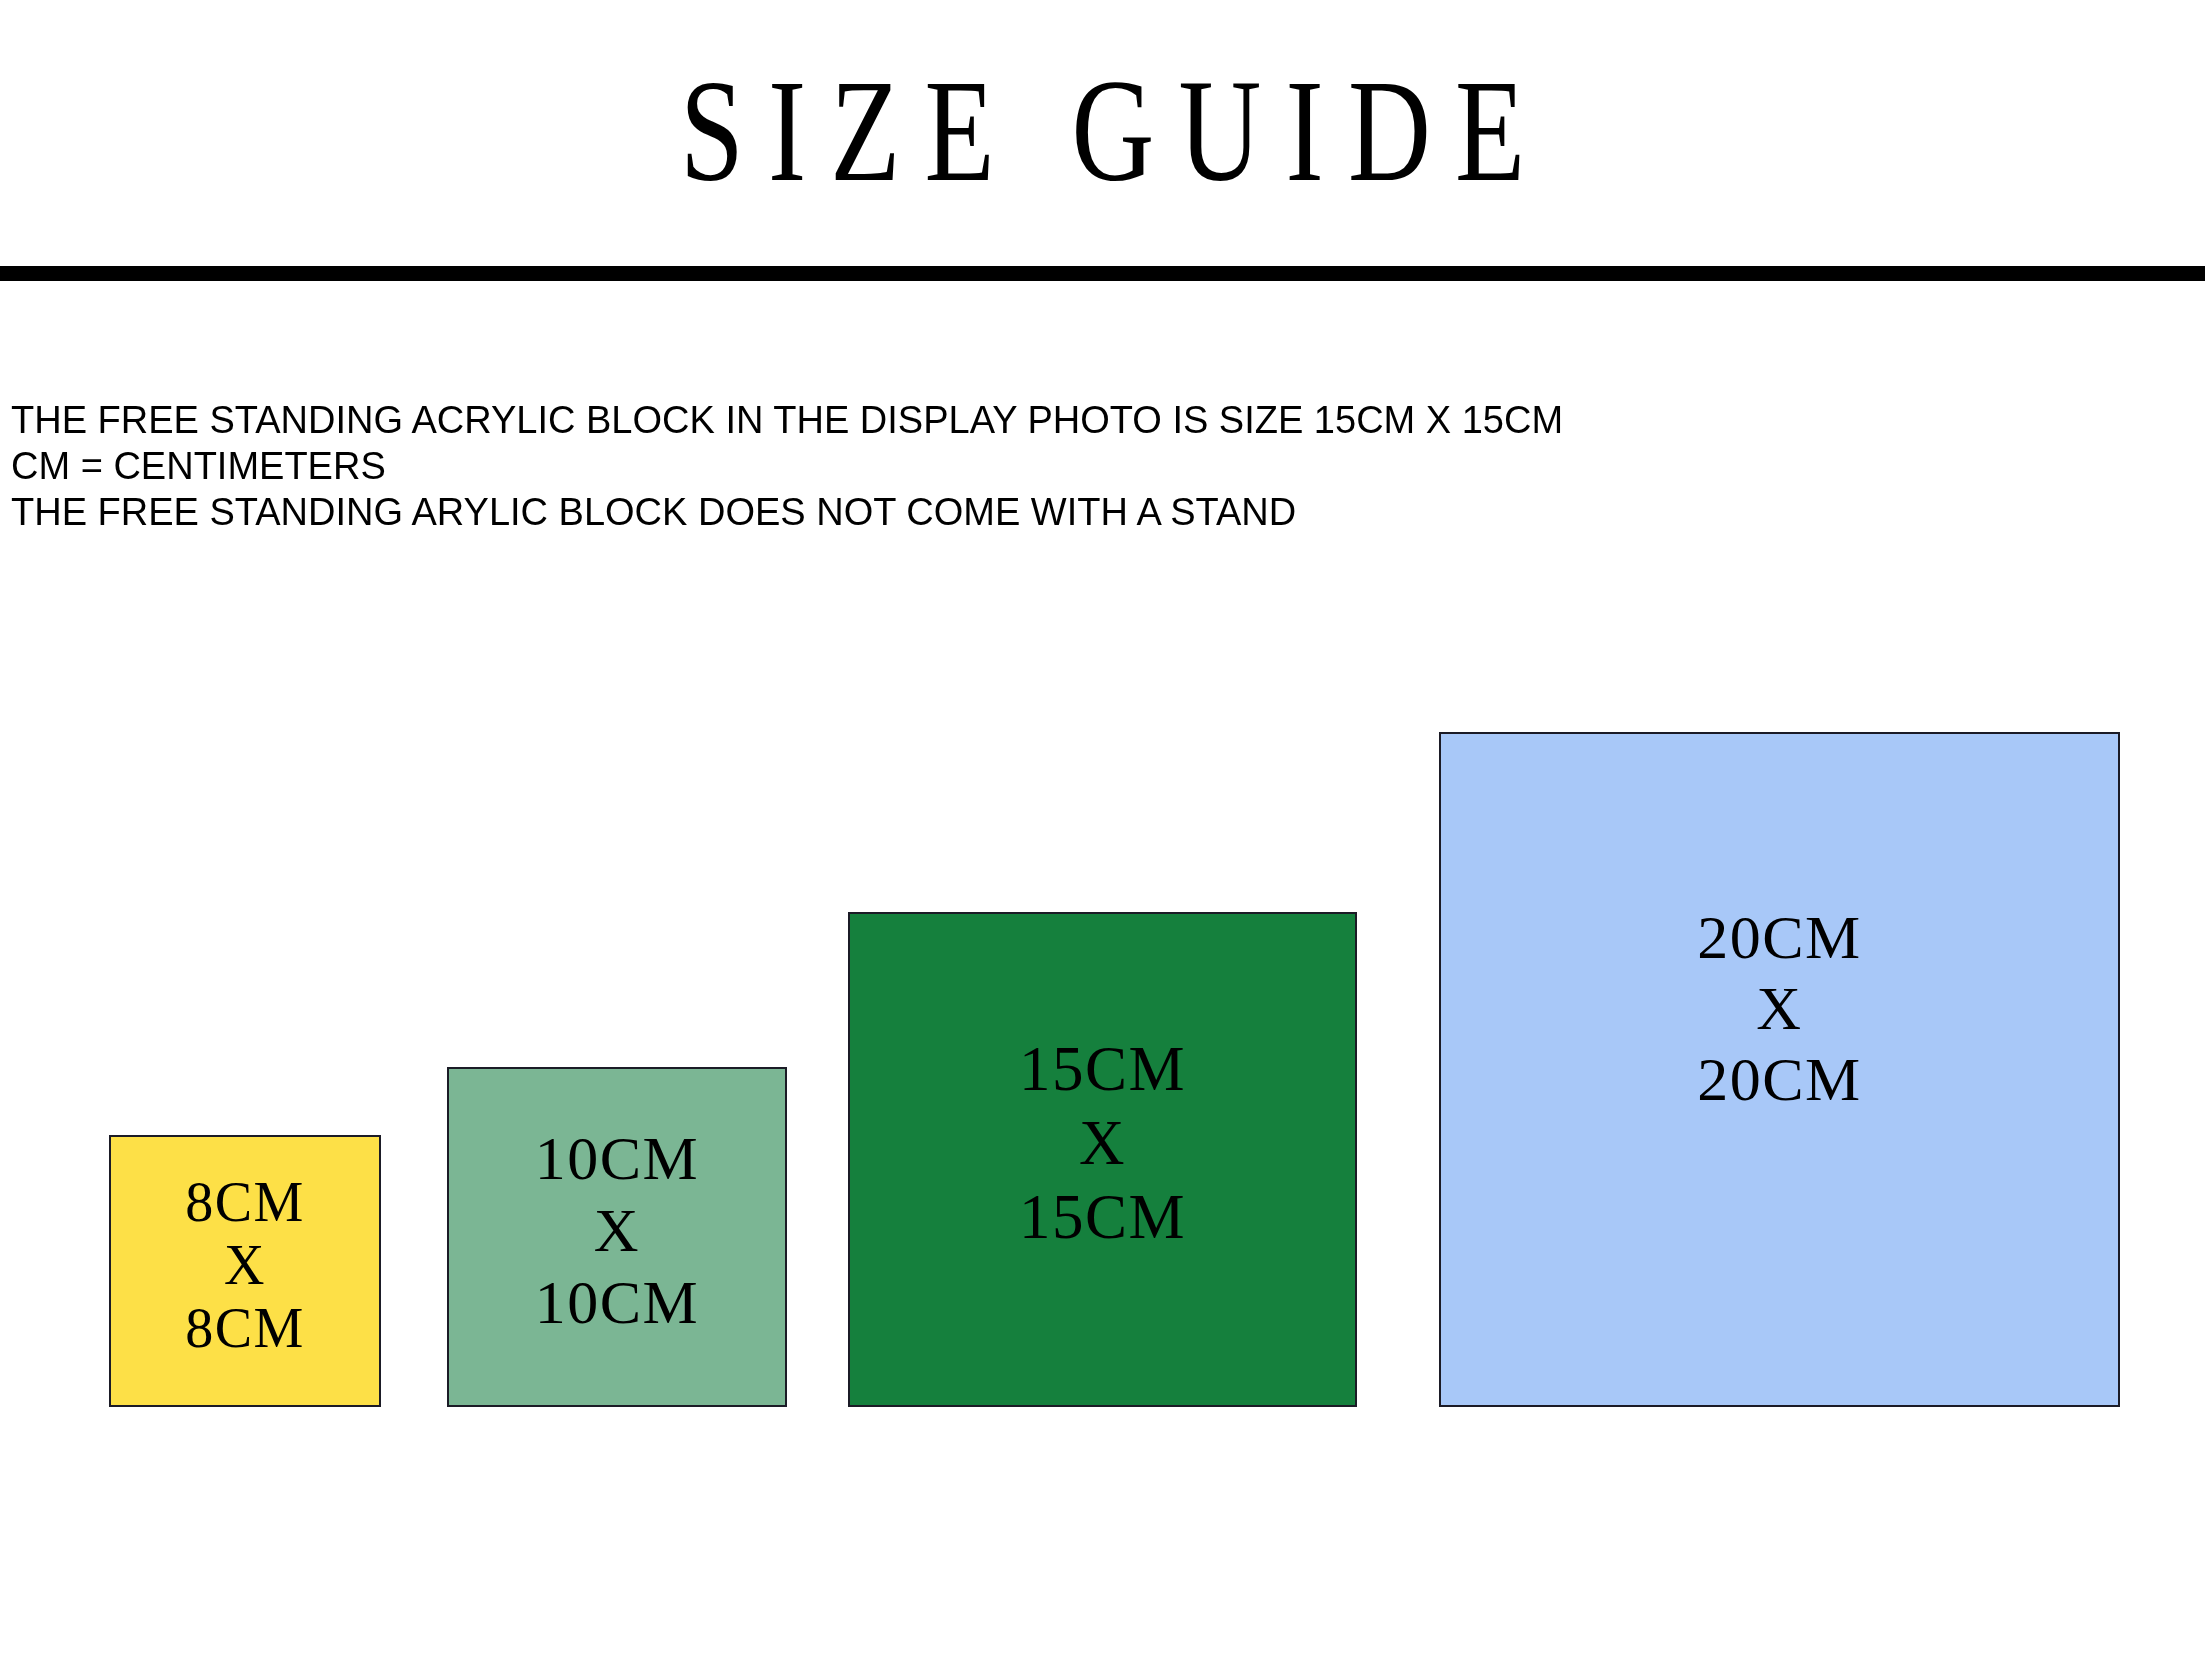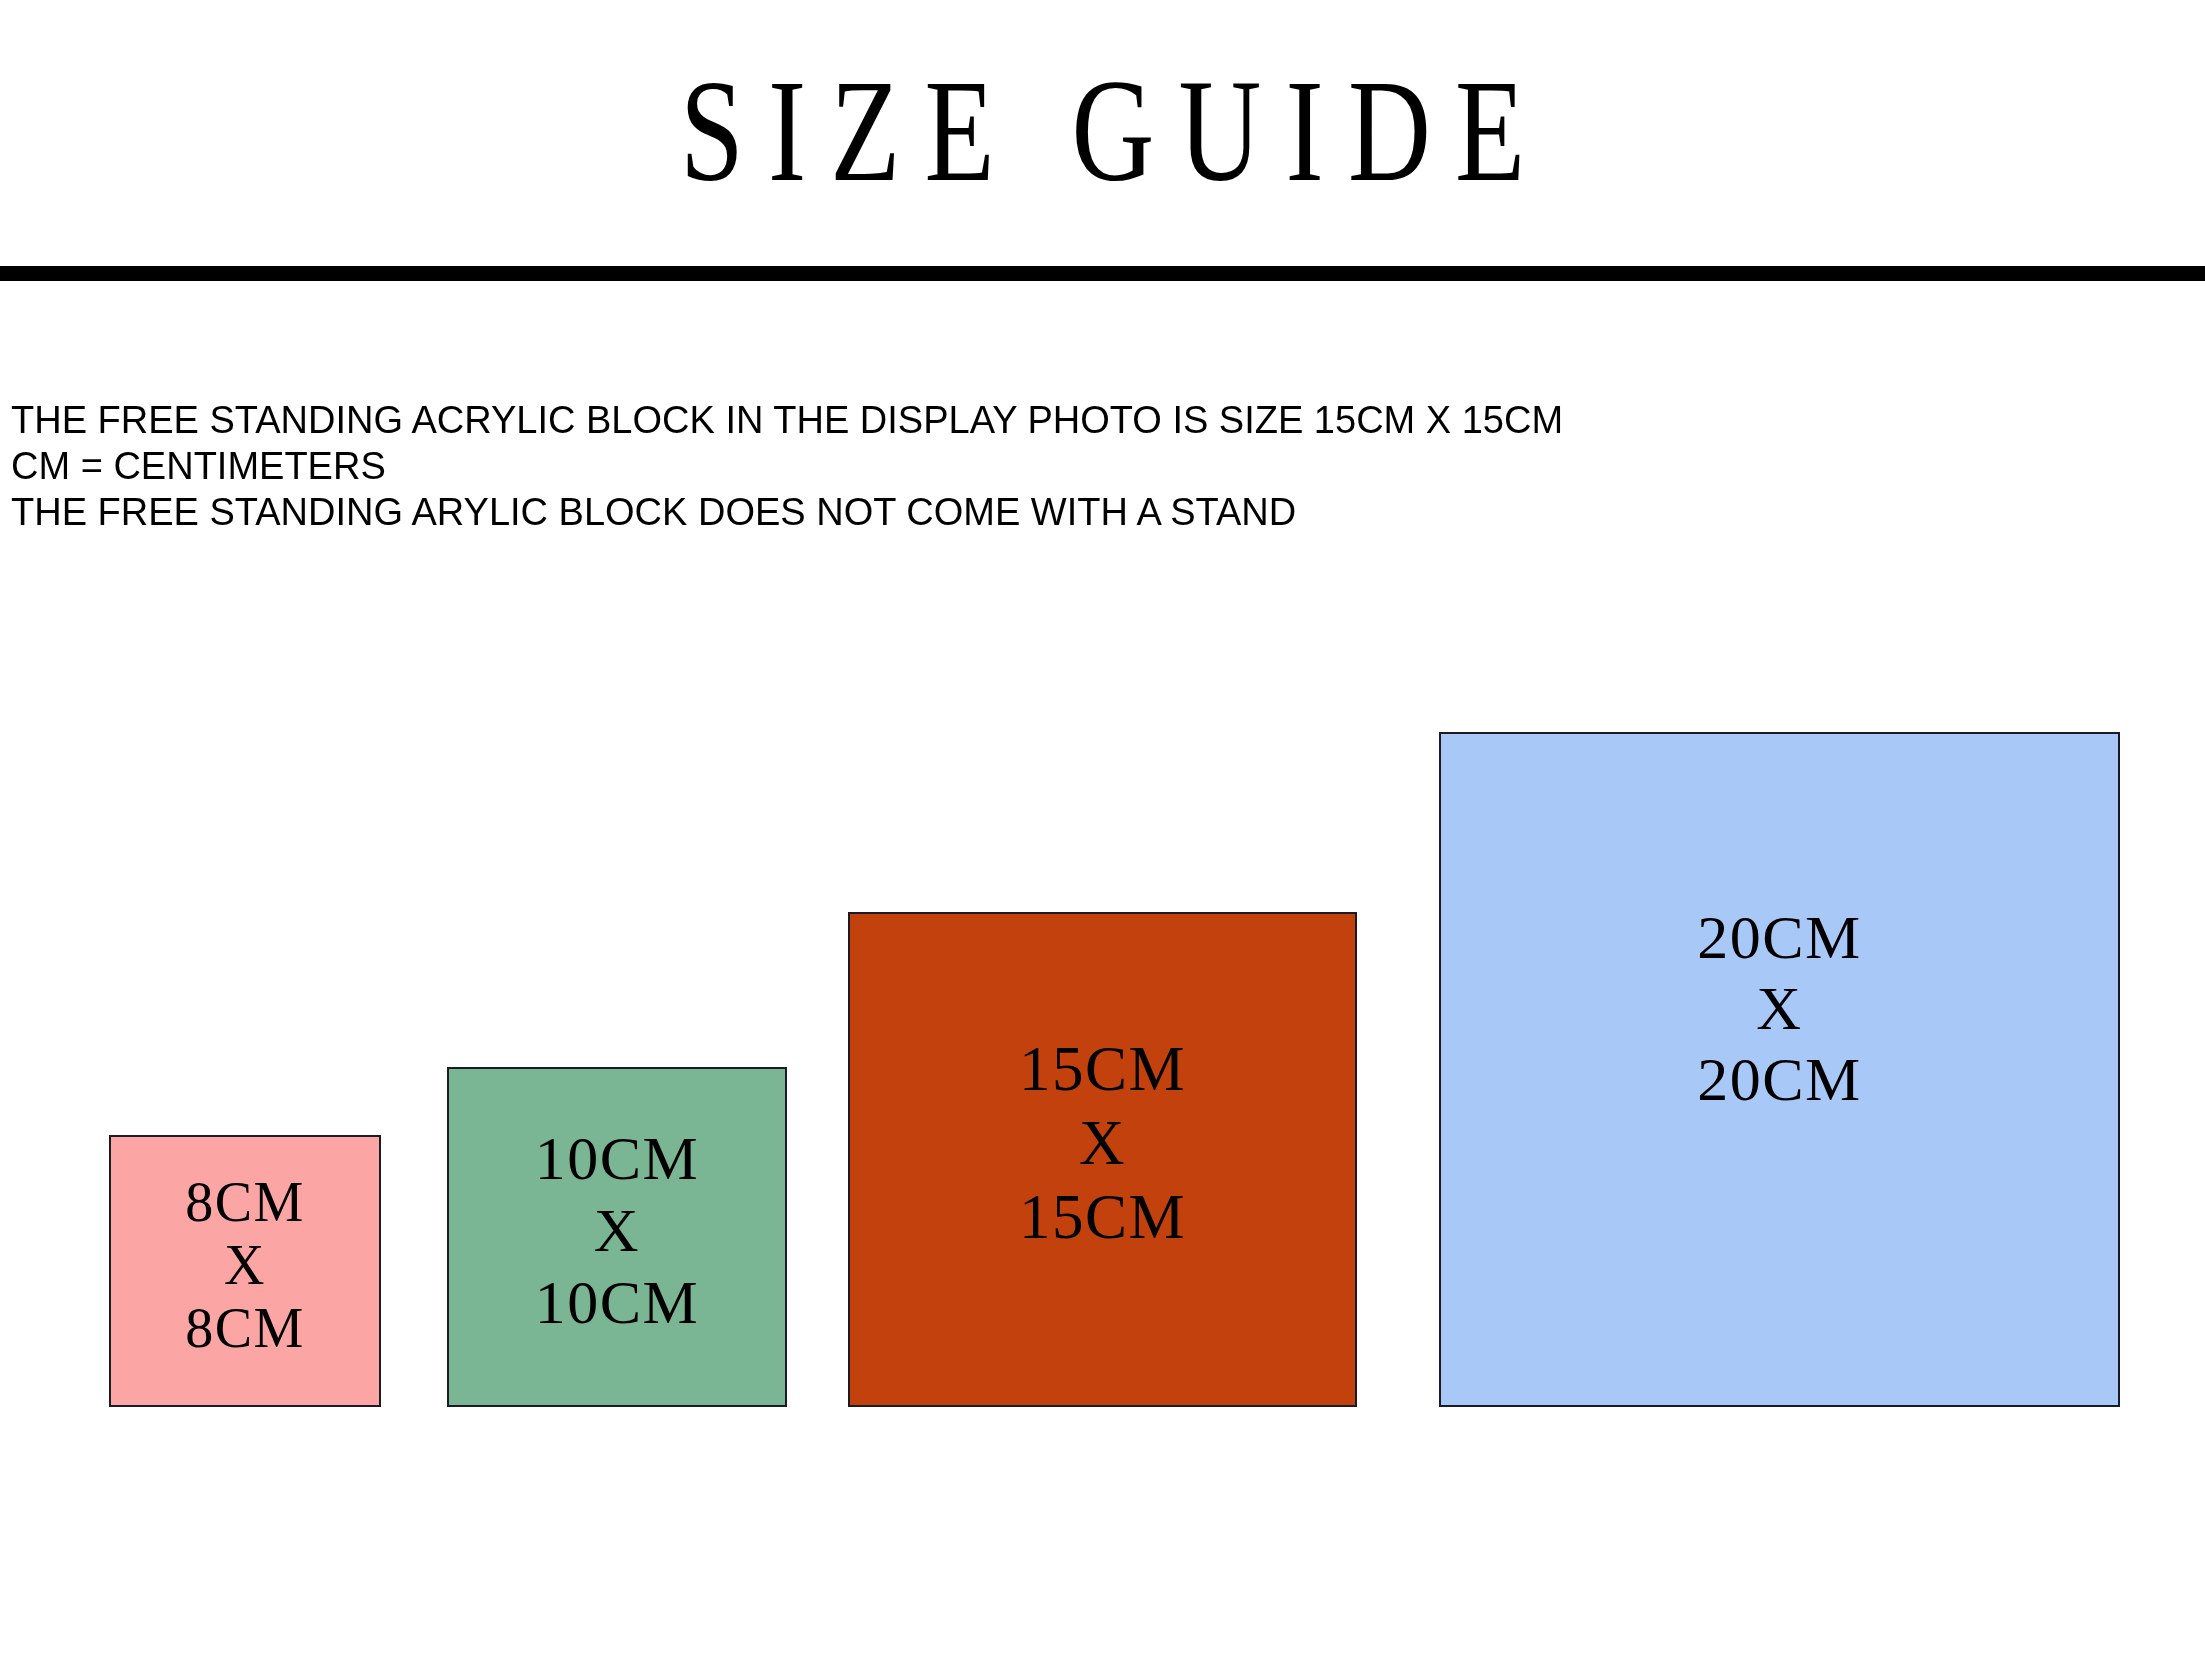--- a/index.html
+++ b/index.html
@@ -142,33 +142,33 @@
   <div id="header-rule" style="background: rgb(0, 0, 0);"></div>
 
   <div id="description">
     <div class="desc-line">THE FREE STANDING ACRYLIC BLOCK IN THE DISPLAY PHOTO IS SIZE 15CM X 15CM</div>
     <div class="desc-line">CM = CENTIMETERS</div>
     <div class="desc-line">THE FREE STANDING ARYLIC BLOCK DOES NOT COME WITH A STAND</div>
   </div>
 
   <div id="swatch-row">
 
-    <div class="swatch" id="swatch-8" style="background-color: #fca5a5; border-color: rgb(27, 27, 38);">
+    <div class="swatch" id="swatch-8" style="background-color: #fde047; border-color: rgb(27, 27, 38);">
       <span class="sw-line">8CM</span>
       <span class="sw-line">X</span>
       <span class="sw-line">8CM</span>
     </div>
 
     <div class="swatch" id="swatch-10" style="background-color: rgb(123, 182, 148); border-color: rgb(27, 27, 38);">
       <span class="sw-line">10CM</span>
       <span class="sw-line">X</span>
       <span class="sw-line">10CM</span>
     </div>
 
-    <div class="swatch" id="swatch-15" style="background-color: #c2410c; border-color: rgb(27, 27, 38);">
+    <div class="swatch" id="swatch-15" style="background-color: #15803d; border-color: rgb(27, 27, 38);">
       <span class="sw-line">15CM</span>
       <span class="sw-line">X</span>
       <span class="sw-line">15CM</span>
     </div>
 
     <div class="swatch" id="swatch-20" style="background-color: rgb(168, 200, 248); border-color: rgb(27, 27, 38);">
       <span class="sw-line">20CM</span>
       <span class="sw-line">X</span>
       <span class="sw-line">20CM</span>
     </div>

